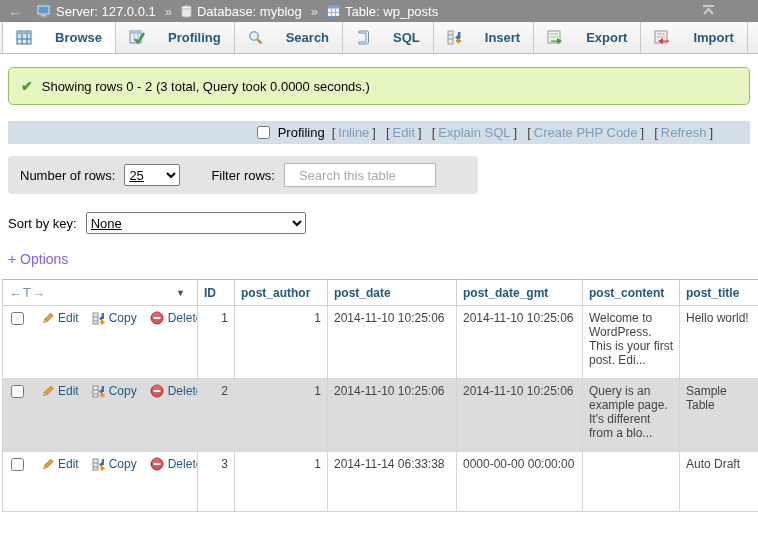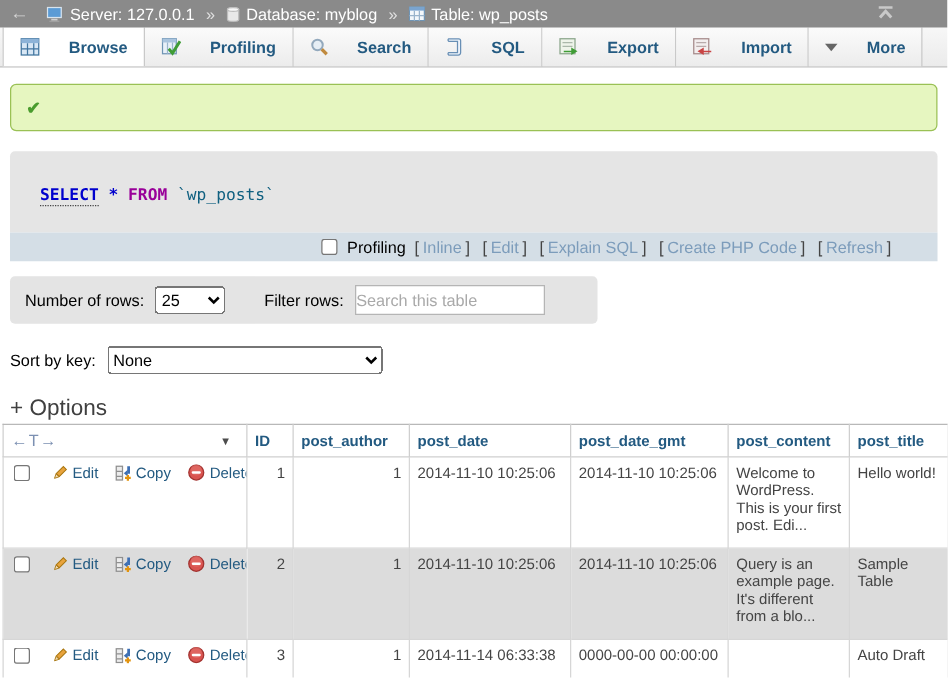--- a/index.html
+++ b/index.html
@@ -60,31 +60,31 @@
   }
   .profiling-bar input { margin:0 4px 0 0; }
   .bracket { color:#444; margin:0 3px; }
   .plink { color:#7c9cbb; text-decoration:none; cursor:pointer; }
   
   .controls-bar {
     margin:12px 0 18px 8px; width:470px; height:38px;
     background:#e4e4e4; border-radius:4px;
     display:flex; align-items:center; padding-left:12px; gap:9px; font-size:13px;
   }
-  select { font-family:"Liberation Sans",sans-serif; font-size:13px; height:22px; }
+  select { font-family:"Liberation Sans",sans-serif; font-size:13px; height:22px;text-decoration:underline; }
   .rows-select { width:56px; }
   .filter-label { margin-left:22px; }
   .filter-input {
-    width:152px; height:24px; border:1px solid #b5b5b5; padding:2px 0;
+    width:152px; height:24px; border:1px solid #b5b5b5; padding:2px 14px;
     font-family:"Liberation Sans",sans-serif; font-size:13px; color:#333; background:#fff;
   }
   .filter-input::placeholder { color:#a9a9a9; }
   .sort-row { margin:13px 0 0 8px; display:flex; align-items:center; gap:9px; font-size:13px; }
   .sort-select { width:220px; }
-  .options-link { display:inline-block; margin:17px 0 2px 8px; color:#404040; text-decoration:none; font-size:18px; cursor:pointer; }
+  .options-link { display:inline-block; margin:17px 0 12px 8px; color:#8b5cf6; text-decoration:none; font-size:14px; cursor:pointer; }
   
   table.data { border-collapse:collapse; table-layout:fixed; width:756px; margin-left:2px; font-size:12px; color:#444; }
   table.data th {
     background:#fff; color:#235a81; font-weight:bold; text-align:left;
     border:1px solid #cfcfcf; border-top:1px solid #b8b8b8;
     padding:5px 6px; cursor:pointer; overflow:hidden; white-space:nowrap;
   }
   table.data td {
     border:1px solid #d6d6d6; padding:5px 6px; vertical-align:top;
     overflow:hidden;
@@ -186,20 +186,34 @@
   <div class="tab">
     <span class="icn">
       <svg width="14" height="15" viewBox="0 0 14 15">
           <path d="M3 1 L11 1 Q12.5 1 12.5 2.5 L12.5 12 Q12.5 14 10.5 14 L3 14 Q1.8 13 3 12 L10 12 L10 3 L3 3 Q1.8 2 3 1 Z" fill="#eef4fb" stroke="#688fb5"></path>
         </svg>
     </span>
     <span>SQL</span>
   </div>
   <div class="tab">
     <span class="icn">
+      <svg width="15" height="15" viewBox="0 0 15 15">
+          <rect x="1" y="1" width="5" height="13" fill="#e8e8e8" stroke="#9a9a9a"></rect>
+          <line x1="1" y1="5" x2="6" y2="5" stroke="#9a9a9a"></line>
+          <line x1="1" y1="9" x2="6" y2="9" stroke="#9a9a9a"></line>
+          <path d="M8 7.5 L12 4 L12 11 Z" fill="#3d6fb4"></path>
+          <rect x="11" y="2" width="2.4" height="7" fill="#3d6fb4"></rect>
+          <rect x="9" y="10" width="5" height="2" fill="#e2930e"></rect>
+          <rect x="10.5" y="8.5" width="2" height="5" fill="#e2930e"></rect>
+        </svg>
+    </span>
+    <span>Insert</span>
+  </div>
+  <div class="tab">
+    <span class="icn">
       <svg width="16" height="15" viewBox="0 0 16 15">
           <rect x="1" y="1" width="12" height="12" fill="#eef4ea" stroke="#8aa58a"></rect>
           <line x1="3" y1="4" x2="11" y2="4" stroke="#aab8aa"></line>
           <line x1="3" y1="7" x2="11" y2="7" stroke="#aab8aa"></line>
           <path d="M4 10.5 L10 10.5 L10 8 L15 11 L10 14 L10 11.8 L4 11.8 Z" fill="#3f9c35"></path>
         </svg>
     </span>
     <span>Export</span>
   </div>
   <div class="tab">
@@ -215,30 +229,25 @@
   </div>
   <div class="tab">
     <span class="more-tri"></span>
     <span>More</span>
   </div>
 </div>
 
 
 <div class="message">
   <span class="check-icon">✔</span>
+  <span>Showing rows 0 - 2 (3 total, Query took 0.0000 seconds.)</span>
 </div>
 
 
 <div class="query-section">
-  <div class="query-box">
-    <a class="kw-select">SELECT</a>
-    <span> </span><span class="sql-star">*</span>
-    <span> </span><span class="kw-from">FROM</span>
-    <span> </span><span class="sql-ident">`wp_posts`</span>
-  </div>
   <div class="profiling-bar">
     <input type="checkbox" style="">
     <span>Profiling</span>
     <span>
       <span class="bracket">[</span><a class="plink">Inline</a><span class="bracket">]</span>
     </span>
     <span>
       <span class="bracket">[</span><a class="plink">Edit</a><span class="bracket">]</span>
     </span>
     <span>

